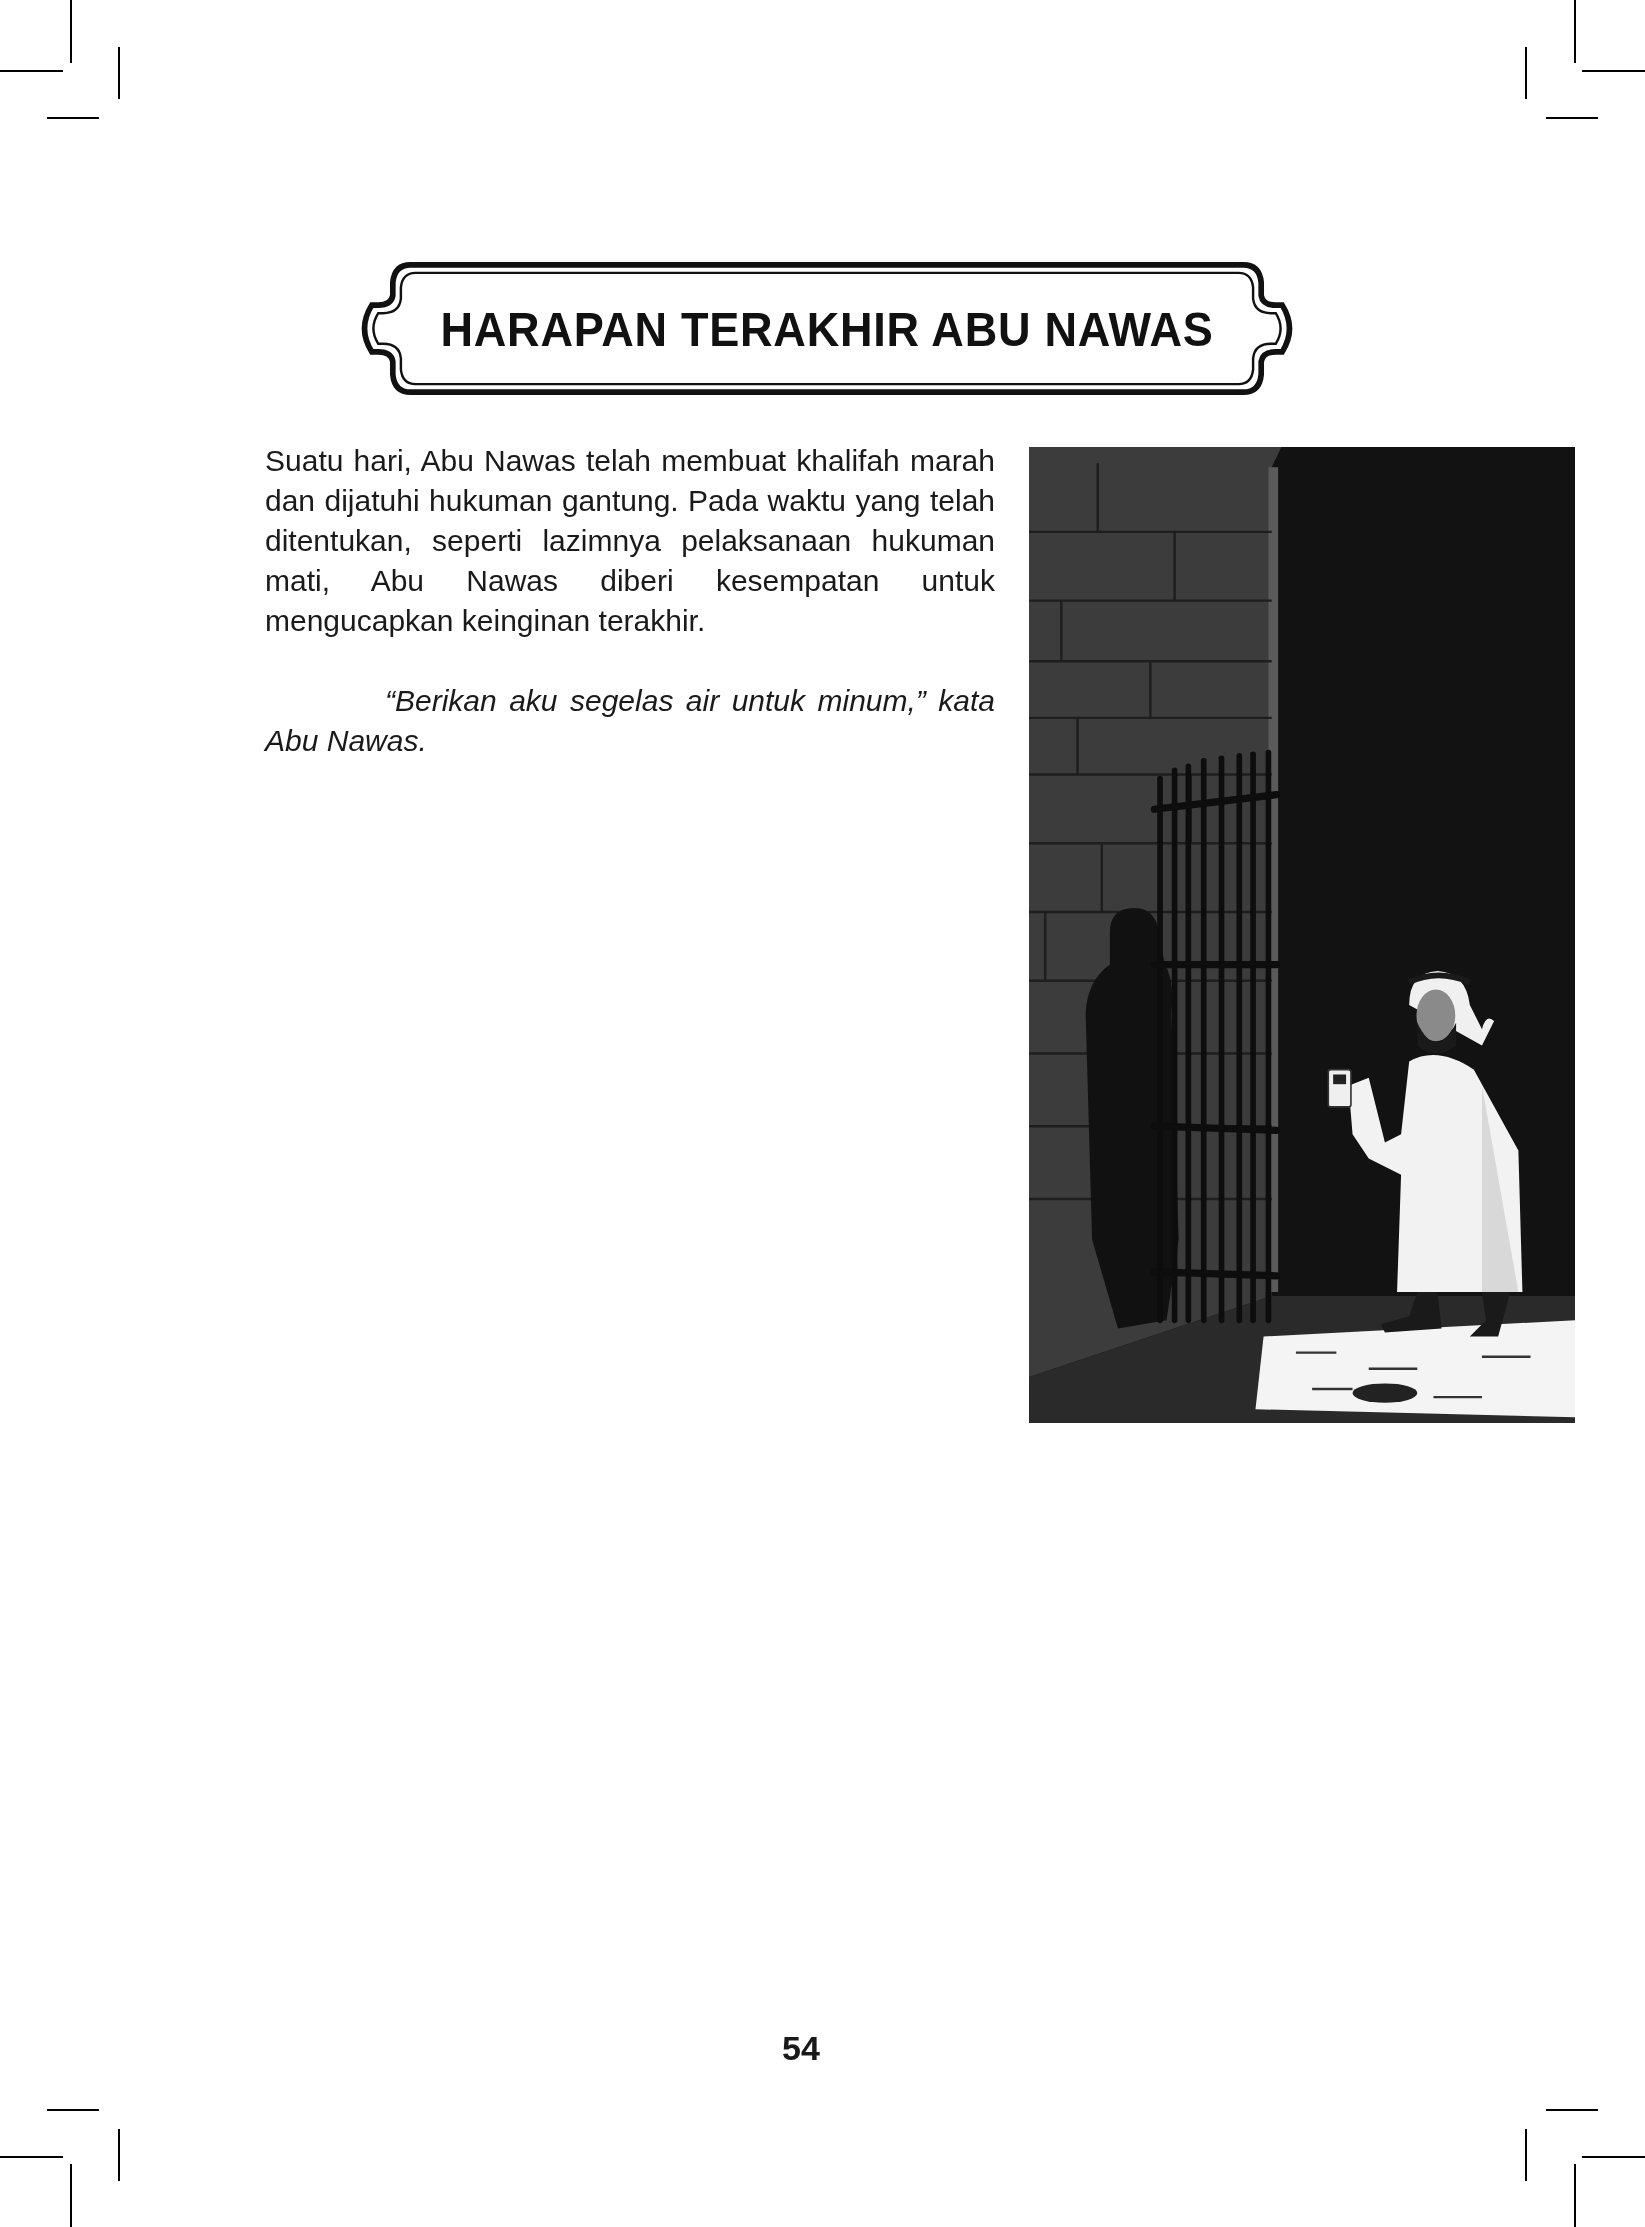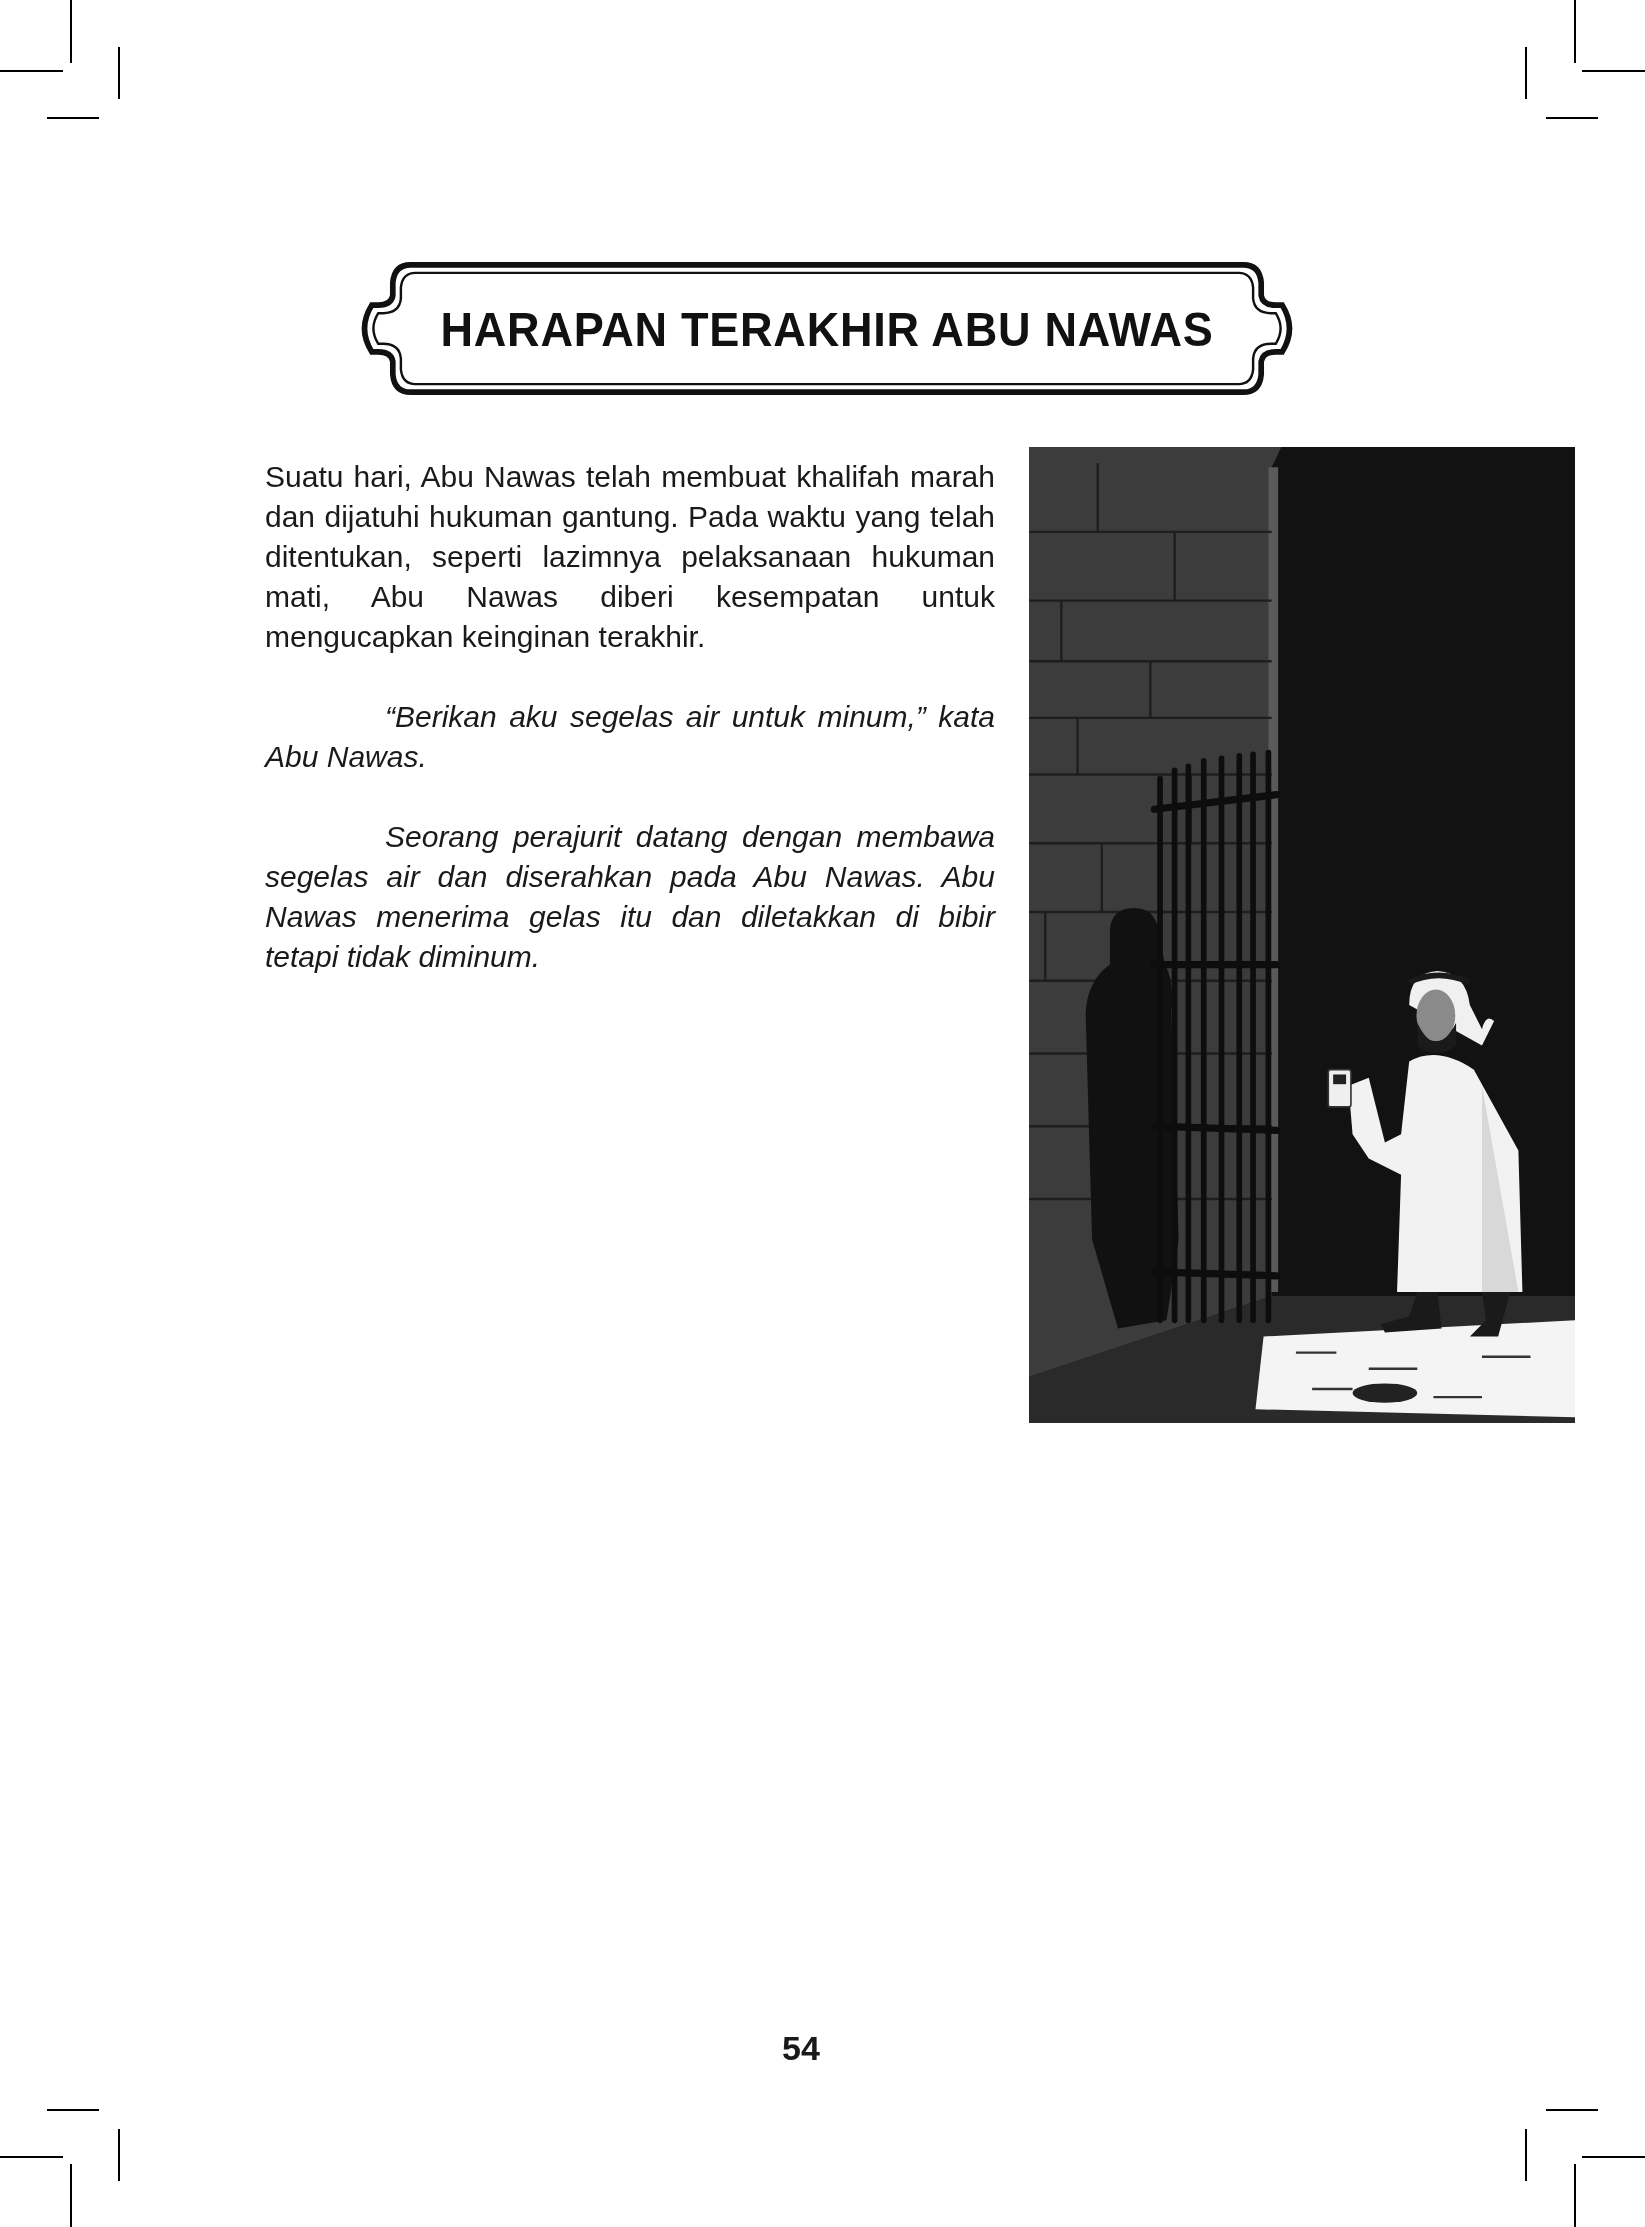--- a/index.html
+++ b/index.html
@@ -2,21 +2,21 @@
 <html style="font-size:13px"><head>
 <meta charset="utf-8">
 <style>
   html, body { margin:0; padding:0; background:#ffffff; }
   body { width:1645px; height:2227px; position:relative; overflow:hidden; font-family:"Liberation Sans", sans-serif; color:#1a1a1a; }
   .crop { position:absolute; background:#000; }
   .title-frame { position:absolute; left:354px; top:260px; width:946px; height:137px; }
   .title-frame svg { position:absolute; left:0; top:0; width:100%; height:100%; }
   .title-text { position:absolute; left:0; top:0; width:100%; height:100%; display:flex; align-items:center; justify-content:center; font-family:"Liberation Sans", sans-serif; font-weight:bold; font-size:49px; letter-spacing:0.8px; transform:scaleX(0.92); color:#111; }
   .text-col { position:absolute; font-size:30px; line-height:40px; text-align:justify; }
-  .text-col p { margin:16px 0 40px 0; }
+  .text-col p { margin:0 0 40px 0; }
   .text-col p.indent { text-indent:120px;font-style:italic; }
   #col-left { left:265px; top:441px; width:730px; }
   #col-full { left:265px; top:1488px; width:1115px; }
   .illus { position:absolute; left:1029px; top:447px; width:546px; height:976px; overflow:hidden; background:#121212; }
   .illus svg { width:100%; height:100%; display:block; }
   .page-num { position:absolute; left:782px; top:2029px; width:81px; font-weight:bold; font-size:34px; color:#1a1a1a; }
 </style>
 </head>
 <body>
 
@@ -49,21 +49,20 @@
   <svg viewBox="0 0 1170 170" preserveAspectRatio="none">
     <path d="M70,6 H1100 Q1120,6 1122,28 V44 Q1124,56 1140,56 H1148 Q1166,85 1148,114 H1140 Q1124,114 1122,126 V142 Q1120,164 1100,164 H70 Q50,164 48,142 V126 Q46,114 30,114 H22 Q4,85 22,56 H30 Q46,56 48,44 V28 Q50,6 70,6 Z" fill="#fff" stroke="#111" stroke-width="7"></path>
     <path d="M76,16 H1094 Q1110,16 1112,34 V48 Q1114,66 1134,66 H1140 Q1152,85 1140,104 H1134 Q1114,104 1112,122 V136 Q1110,154 1094,154 H76 Q60,154 58,136 V122 Q56,104 36,104 H30 Q18,85 30,66 H36 Q56,66 58,48 V34 Q60,16 76,16 Z" fill="none" stroke="#111" stroke-width="3"></path>
   </svg>
   <div class="title-text">HARAPAN TERAKHIR ABU NAWAS</div>
 </div>
 
 <div class="text-col" id="col-left">
   <p>Suatu hari, Abu Nawas telah membuat khalifah marah dan dijatuhi hukuman gantung. Pada waktu yang telah ditentukan, seperti lazimnya pelaksanaan hukuman mati, Abu Nawas diberi kesempatan untuk mengucapkan keinginan terakhir.</p>
   <p class="indent">“Berikan aku segelas air untuk minum,” kata Abu Nawas.</p>
-  <p class="indent">Seorang perajurit datang dengan membawa segelas air dan diserahkan pada Abu Nawas. Abu Nawas menerima gelas itu dan diletakkan di bibir tetapi tidak diminum.</p>
 </div>
 
 <div class="illus">
   <svg viewBox="0 0 675 1207" preserveAspectRatio="none">
     <rect x="0" y="0" width="675" height="1207" fill="#121212"></rect>
 
     <path d="M0,0 H312 L300,25 V1050 L0,1150 Z" fill="#3c3c3c"></path>
     <rect x="296" y="25" width="12" height="1020" fill="#5a5a5a"></rect>
     <g stroke="#1e1e1e" stroke-width="3">
       <line x1="0" y1="105" x2="300" y2="105"></line>

